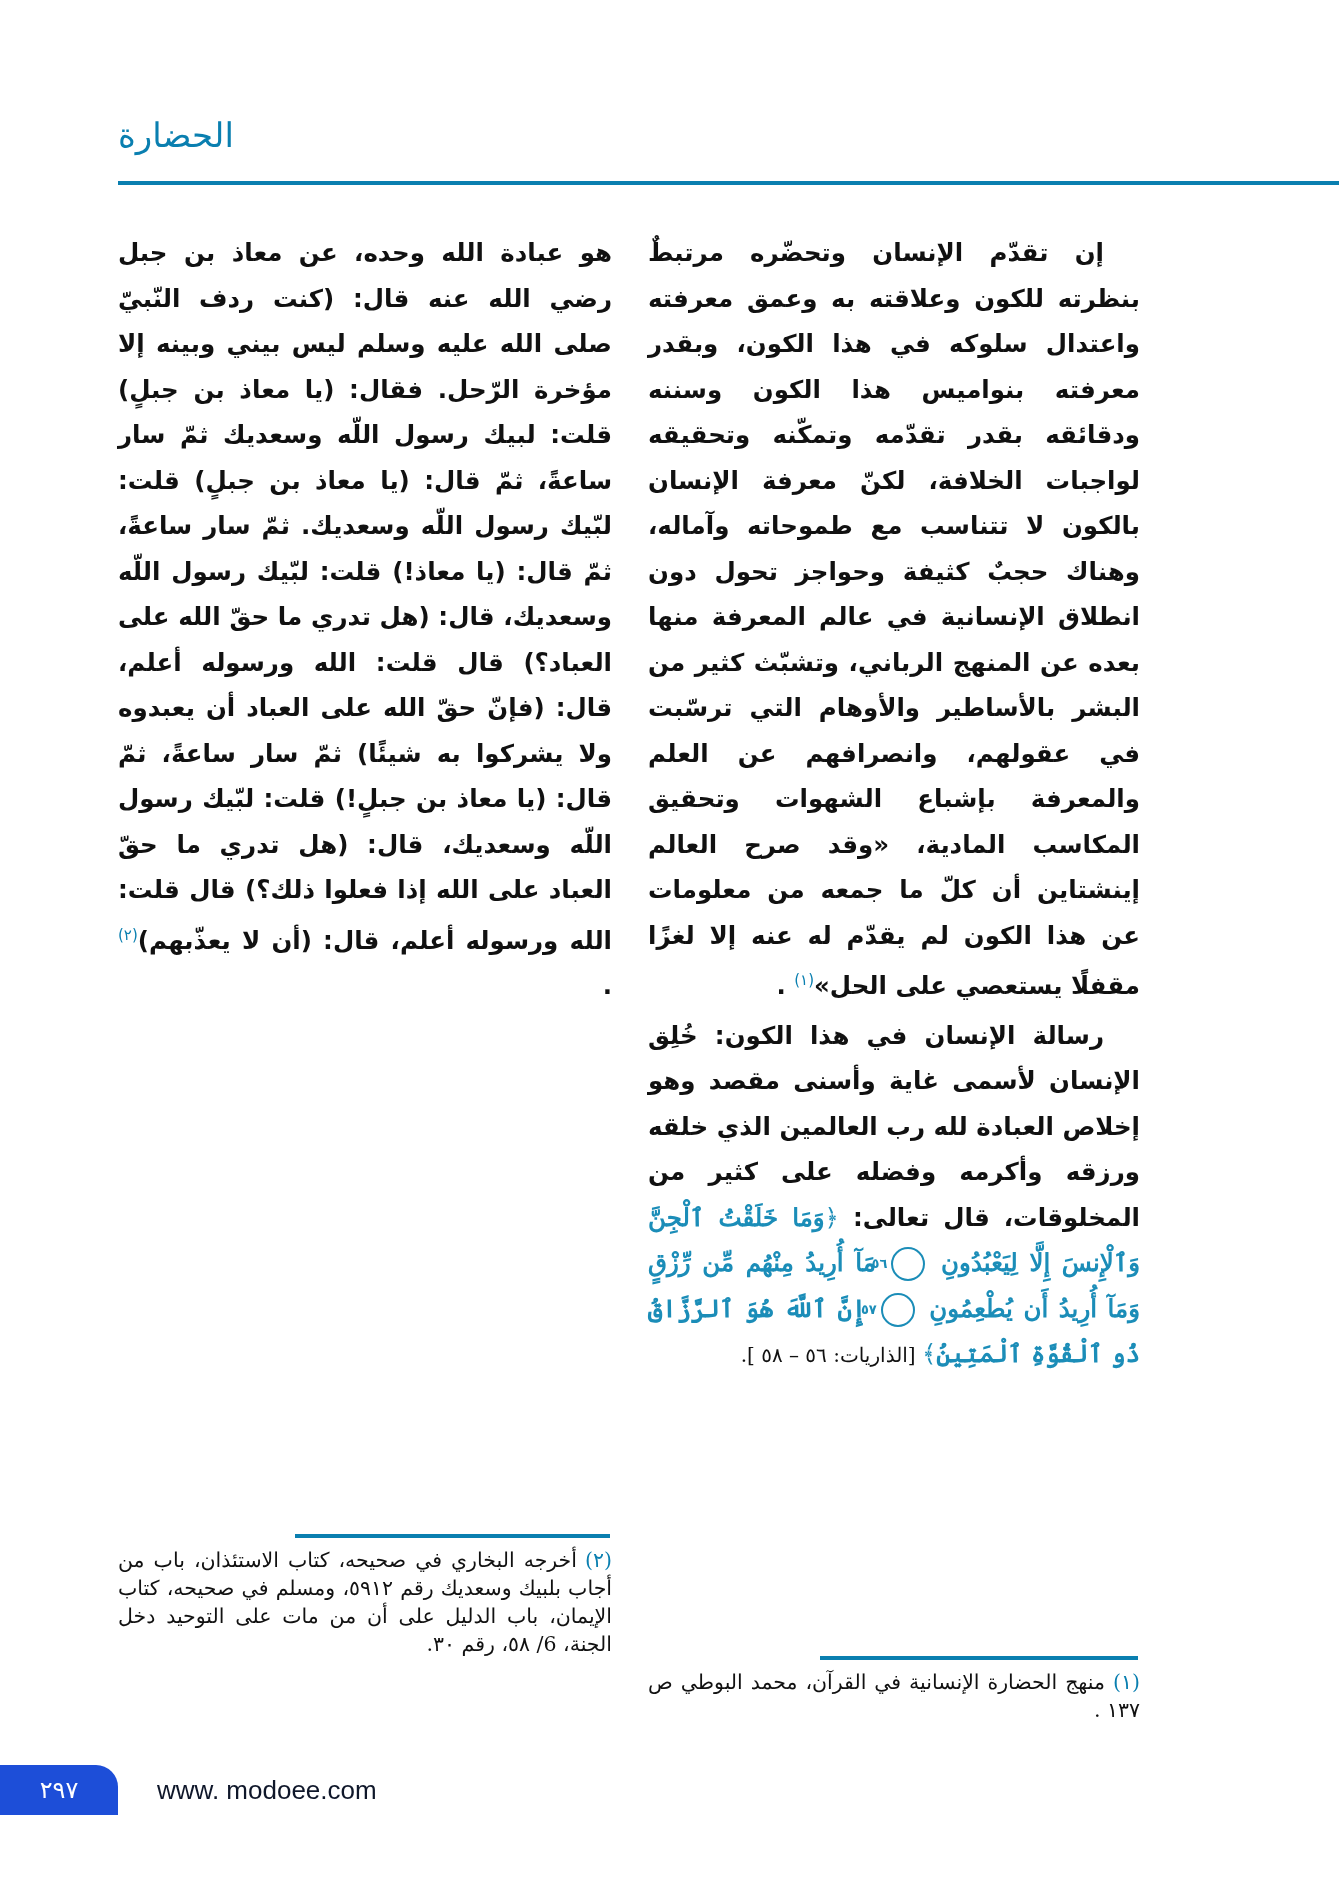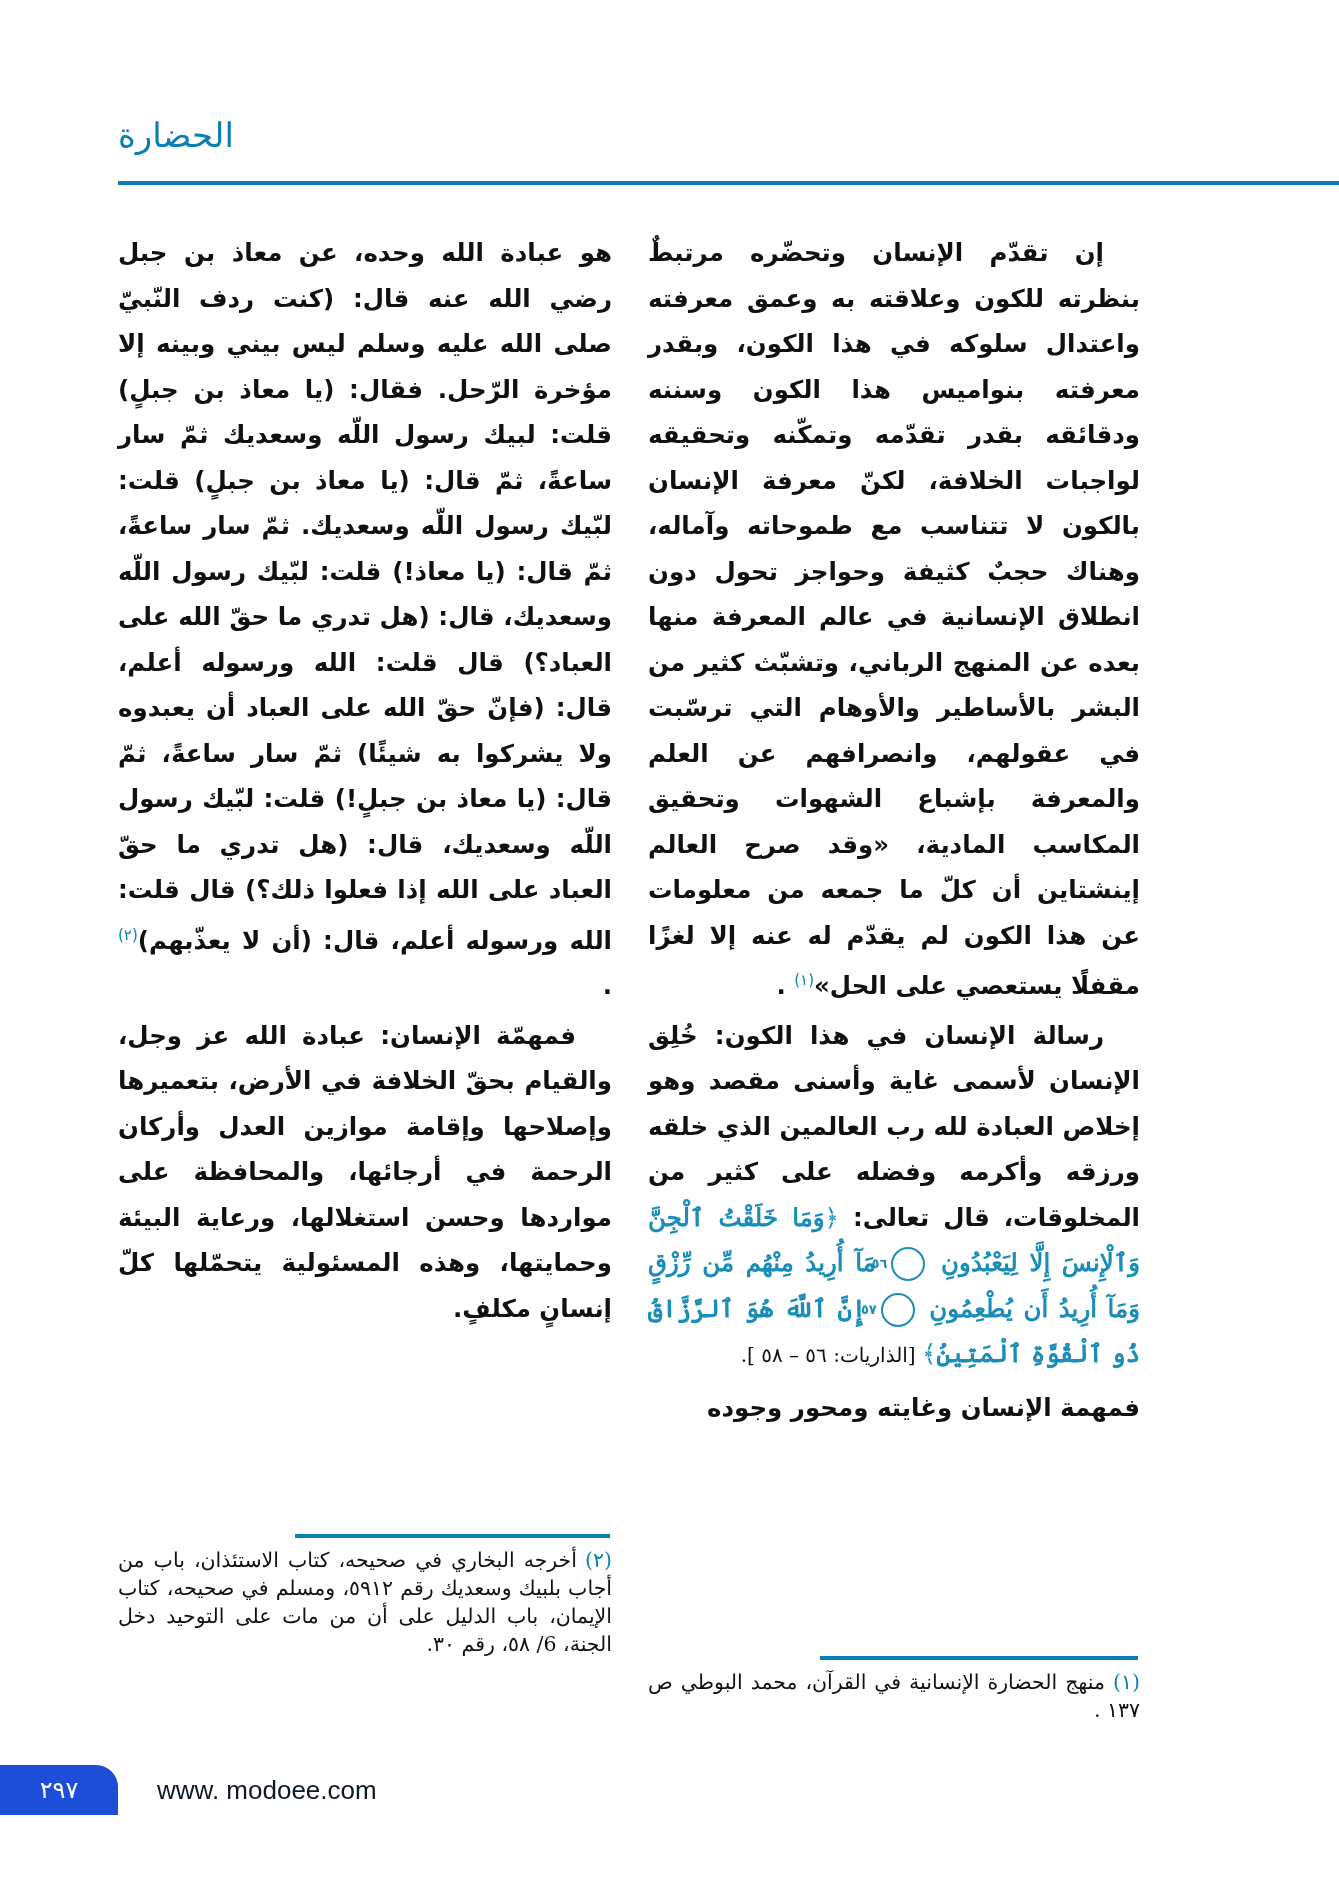--- a/index.html
+++ b/index.html
@@ -71,29 +71,25 @@
   <p class="para indent">
     <span>إن تقدّم الإنسان وتحضّره مرتبطٌ بنظرته للكون وعلاقته به وعمق معرفته واعتدال سلوكه في هذا الكون، وبقدر معرفته بنواميس هذا الكون وسننه ودقائقه بقدر تقدّمه وتمكّنه وتحقيقه لواجبات الخلافة، لكنّ معرفة الإنسان بالكون لا تتناسب مع طموحاته وآماله، وهناك حجبٌ كثيفة وحواجز تحول دون انطلاق الإنسانية في عالم المعرفة منها بعده عن المنهج الرباني، وتشبّث كثير من البشر بالأساطير والأوهام التي ترسّبت في عقولهم، وانصرافهم عن العلم والمعرفة بإشباع الشهوات وتحقيق المكاسب المادية، «وقد صرح العالم إينشتاين أن كلّ ما جمعه من معلومات عن هذا الكون لم يقدّم له عنه إلا لغزًا مقفلًا يستعصي على الحل»</span><span class="fn-ref">(١)</span><span> .</span>
   </p>
   <p class="para indent">
     <span>رسالة الإنسان في هذا الكون: خُلِق الإنسان لأسمى غاية وأسنى مقصد وهو إخلاص العبادة لله رب العالمين الذي خلقه ورزقه وأكرمه وفضله على كثير من المخلوقات، قال تعالى: </span><span class="quran-ornament">﴿</span><span class="quran">وَمَا خَلَقْتُ ٱلْجِنَّ وَٱلْإِنسَ إِلَّا لِيَعْبُدُونِ</span>
     <span class="ayah-no">٥٦</span>
     <span class="quran">مَآ أُرِيدُ مِنْهُم مِّن رِّزْقٍ وَمَآ أُرِيدُ أَن يُطْعِمُونِ</span>
     <span class="ayah-no">٥٧</span>
     <span class="quran">إِنَّ ٱللَّهَ هُوَ ٱلرَّزَّاقُ ذُو ٱلْقُوَّةِ ٱلْمَتِينُ</span><span class="quran-ornament">﴾</span><span class="quran-source"> [الذاريات: ٥٦ – ٥٨ ].</span>
   </p>
-  <p class="para section-heading">فمهمة الإنسان وغايته ومحور وجوده</p>
 </div>
 
 <div class="column col-left">
   <p class="para">
     <span>هو عبادة الله وحده، عن معاذ بن جبل رضي الله عنه قال: (كنت ردف النّبيّ صلى الله عليه وسلم ليس بيني وبينه إلا مؤخرة الرّحل. فقال: (يا معاذ بن جبلٍ) قلت: لبيك رسول اللّه وسعديك ثمّ سار ساعةً، ثمّ قال: (يا معاذ بن جبلٍ) قلت: لبّيك رسول اللّه وسعديك. ثمّ سار ساعةً، ثمّ قال: (يا معاذ!) قلت: لبّيك رسول اللّه وسعديك، قال: (هل تدري ما حقّ الله على العباد؟) قال قلت: الله ورسوله أعلم، قال: (فإنّ حقّ الله على العباد أن يعبدوه ولا يشركوا به شيئًا) ثمّ سار ساعةً، ثمّ قال: (يا معاذ بن جبلٍ!) قلت: لبّيك رسول اللّه وسعديك، قال: (هل تدري ما حقّ العباد على الله إذا فعلوا ذلك؟) قال قلت: الله ورسوله أعلم، قال: (أن لا يعذّبهم)</span><span class="fn-ref">(٢)</span><span> .</span>
-  </p>
-  <p class="para indent">
-    <span>فمهمّة الإنسان: عبادة الله عز وجل، والقيام بحقّ الخلافة في الأرض، بتعميرها وإصلاحها وإقامة موازين العدل وأركان الرحمة في أرجائها، والمحافظة على مواردها وحسن استغلالها، ورعاية البيئة وحمايتها، وهذه المسئولية يتحمّلها كلّ إنسانٍ مكلفٍ.</span>
   </p>
 </div>
 
 <div class="fn-rule right"></div>
 <div class="footnote right">
   <span class="fn-num">(١)</span><span class="fn-body">منهج الحضارة الإنسانية في القرآن، محمد البوطي ص ١٣٧ .</span>
 </div>
 
 <div class="fn-rule left"></div>
 <div class="footnote left">

